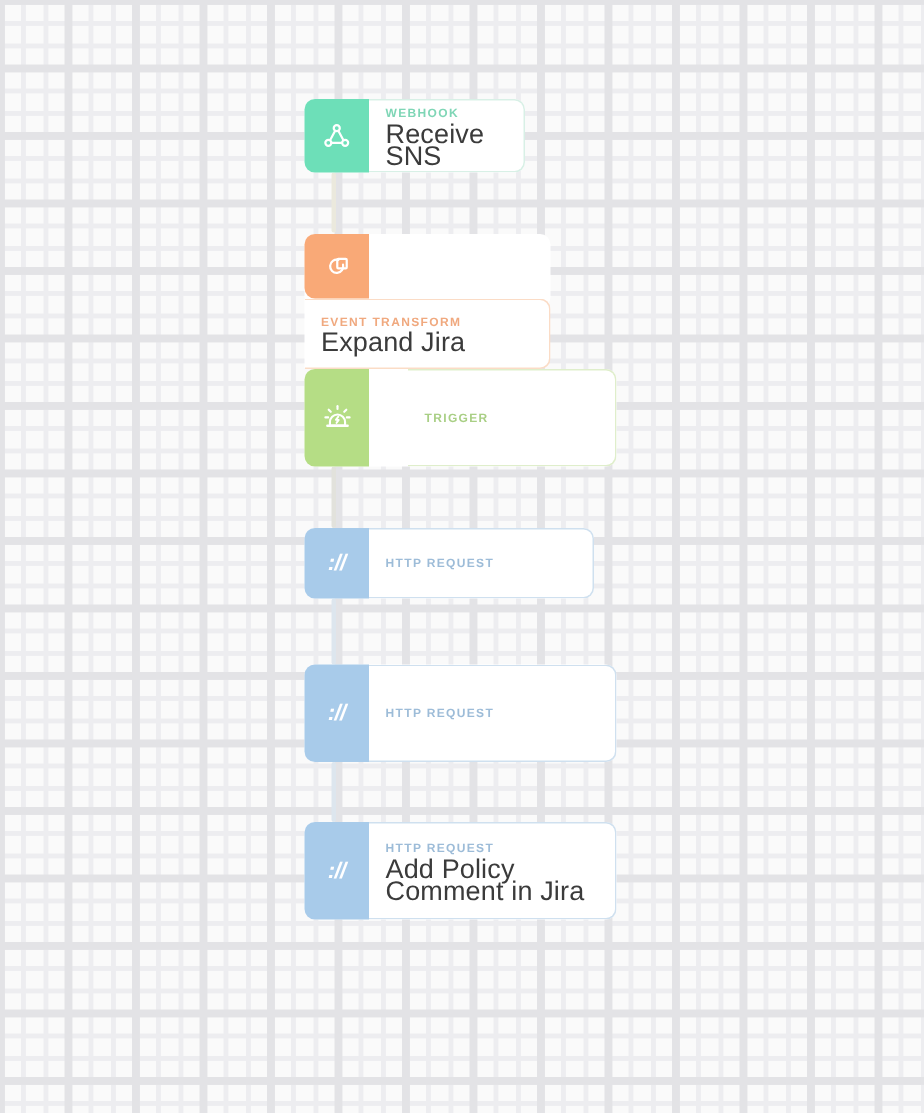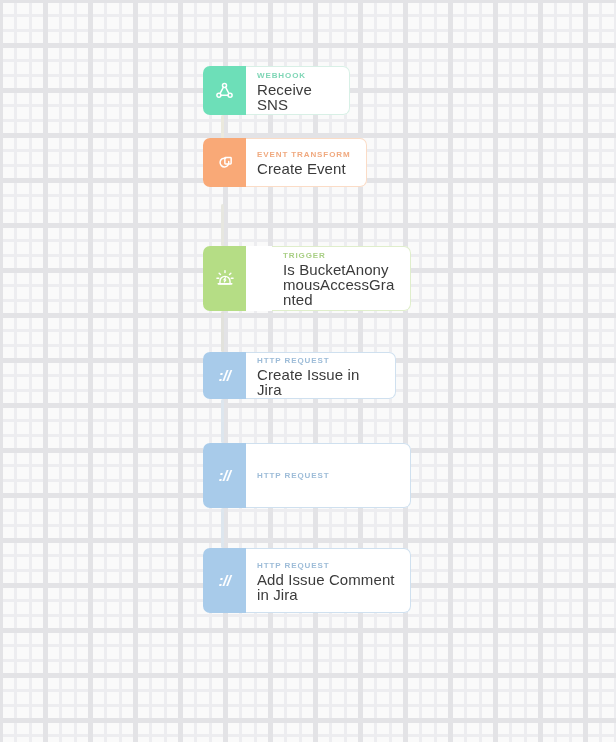--- a/index.html
+++ b/index.html
@@ -92,21 +92,21 @@
   .node-kicker {
     font-size: 8px;
     font-weight: bold;
     letter-spacing: 0.9px;
     text-transform: uppercase;
     line-height: 11px;
     margin-bottom: 1px;
   }
 
   .node-title {
-    font-size: 15px;
+    font-size: 18px;
     color: #3b3b3b;
     line-height: 15px;
     letter-spacing: 0.1px;
   }
 
   .http-glyph {
     font-family: "Liberation Sans", sans-serif;
     font-size: 15px;
     font-weight: bold;
     font-style: italic;
@@ -139,75 +139,73 @@
           <path d="M13.2 8.2 L17.0 15.2"></path>
           <path d="M8.0 17.4 L16.0 17.4"></path>
         </svg>
       </div>
       <div class="node-body" style="border-color:#d8f0e6;">
         <div class="node-kicker" style="color:#7fd6b6;">WEBHOOK</div>
         <div class="node-title">Receive SNS</div>
       </div>
     </div>
 
-    <div class="node" style="top:72px;height:49px;width:164px;">
+    <div class="node" style="top:90px;height:49px;width:164px;flex-direction:column;">
       <div class="node-icon" style="background:#f9a977;">
         <svg width="21" height="21" viewBox="0 0 24 24" fill="none" stroke="#ffffff" stroke-width="1.7" stroke-linecap="round" stroke-linejoin="round">
           <path d="M13.2 7.2 a5 5 0 1 0 3.6 3.6"></path>
           <rect x="12.4" y="6.4" width="7.2" height="7.2" rx="0.8"></rect>
         </svg>
       </div>
       <div class="node-body" style="border-color:#fbdcc6;">
         <div class="node-kicker" style="color:#f0a97f;">EVENT TRANSFORM</div>
-        <div class="node-title">Create Event</div>
+        <div class="node-title">Expand Jira</div>
       </div>
     </div>
 
     <div class="node" style="top:180px;height:65px;width:208px;">
       <div class="node-icon" style="background:#b5dd85;">
         <svg width="22" height="22" viewBox="0 0 24 24" fill="none" stroke="#ffffff" stroke-width="1.55" stroke-linecap="round" stroke-linejoin="round">
           <path d="M6.5 17.2 v-2.6 a5.5 5.5 0 0 1 11 0 v2.6 z"></path>
           <path d="M4.6 17.3 h14.8" stroke-width="1.7"></path>
           <path d="M12 3.0 v2.0"></path>
           <path d="M5.6 5.6 L7.1 7.1"></path>
           <path d="M18.4 5.6 L16.9 7.1"></path>
           <path d="M3.2 11.2 h2.0"></path>
           <path d="M20.8 11.2 h-2.0"></path>
           <path d="M12.6 10.6 l-1.8 2.4 h2.1 l-1.6 2.2" stroke-width="1.35"></path>
         </svg>
       </div>
       <div class="node-body" style="border-color:#dfeecb;margin-left:26px;">
         <div class="node-kicker" style="color:#a9cf85;">TRIGGER</div>
-        <div class="node-title" style="word-break:break-all;">Is BucketAnonymousAccessGranted</div>
       </div>
     </div>
 
     <div class="node" style="top:286px;height:47px;width:193px;">
       <div class="node-icon" style="background:#a8cbea;">
         <span class="http-glyph">://</span>
       </div>
       <div class="node-body" style="border-color:#cfe0ef;">
         <div class="node-kicker" style="color:#9dbcd8;">HTTP REQUEST</div>
-        <div class="node-title">Create Issue in Jira</div>
       </div>
     </div>
 
     <div class="node" style="top:377px;height:65px;width:208px;">
       <div class="node-icon" style="background:#a8cbea;">
         <span class="http-glyph">://</span>
       </div>
       <div class="node-body" style="border-color:#cfe0ef;">
         <div class="node-kicker" style="color:#9dbcd8;">HTTP REQUEST</div>
       </div>
     </div>
 
     <div class="node" style="top:482px;height:65px;width:208px;">
       <div class="node-icon" style="background:#a8cbea;">
         <span class="http-glyph">://</span>
       </div>
       <div class="node-body" style="border-color:#cfe0ef;">
         <div class="node-kicker" style="color:#9dbcd8;">HTTP REQUEST</div>
-        <div class="node-title">Add Issue Comment in Jira</div>
+        <div class="node-title">Add Policy Comment in Jira</div>
       </div>
     </div>
 
   </div>
 </div>
 
 </body></html>

